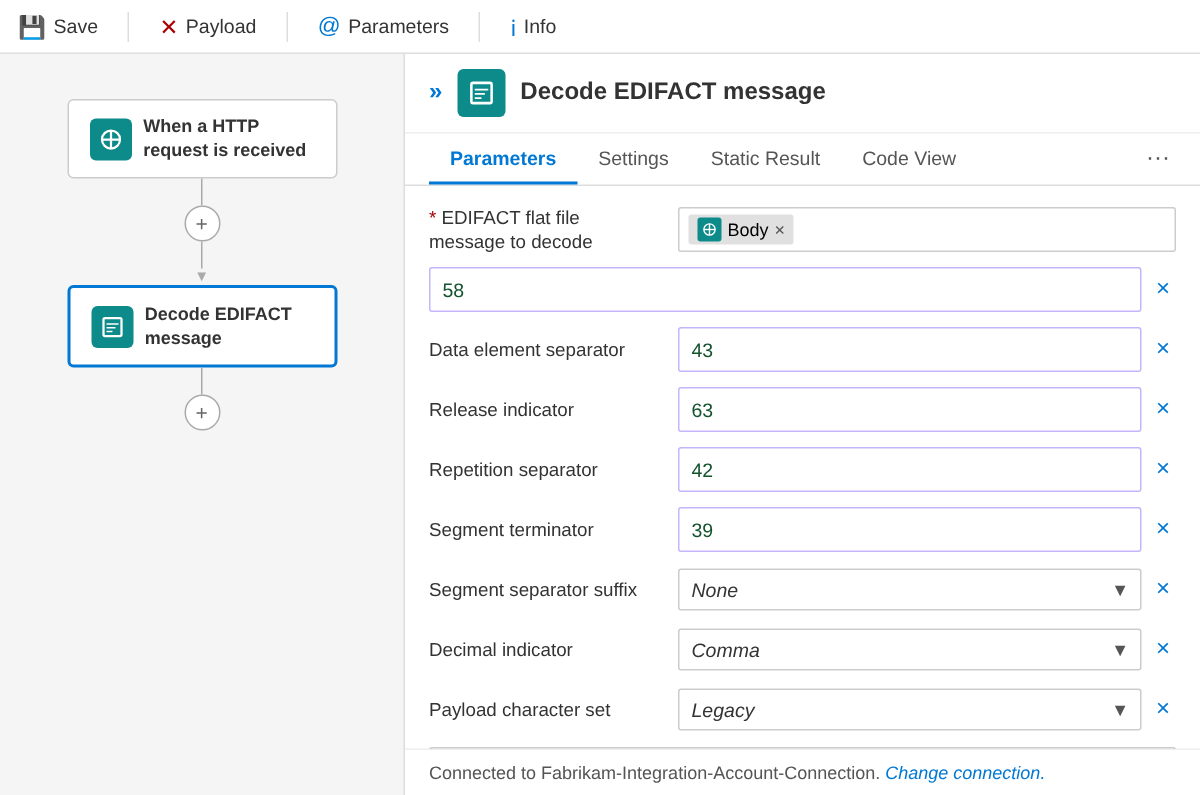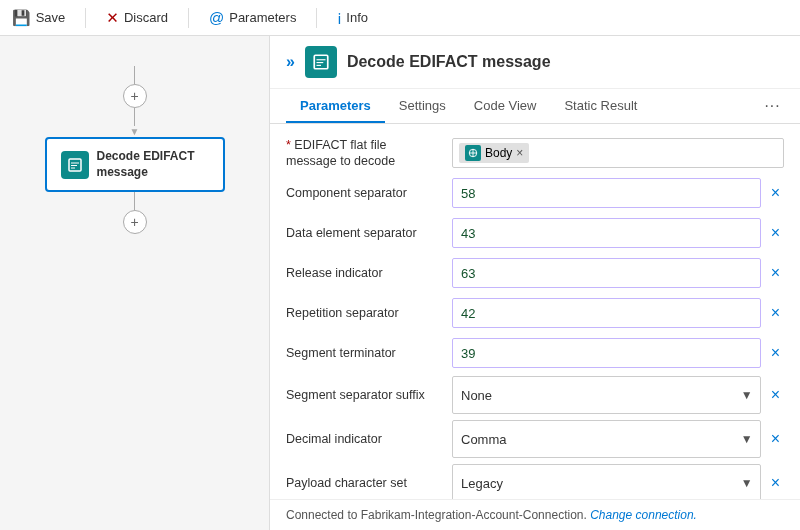--- a/index.html
+++ b/index.html
@@ -201,29 +201,30 @@
       color: white; font-size: 9px;
     }
     .tag-close { cursor: pointer; color: #555; font-size: 12px; }
 
     .select-wrap {
       flex: 1;
       position: relative;
     }
     .form-select {
       width: 100%;
-      height: 38px;
+      height: 28px;
       border: 1px solid #ccc;
       border-radius: 2px;
       padding: 0 28px 0 8px;
       font-size: 13px;
       color: #333;
       background: #fff;
       appearance: none;
       cursor: pointer;
+      font-style: italic;
     }
     .select-chevron {
       position: absolute; right: 8px; top: 50%; transform: translateY(-50%);
       color: #555; pointer-events: none; font-size: 12px;
     }
 
     .clear-btn {
       color: #0078d4; cursor: pointer; font-size: 16px; padding: 2px 4px; flex-shrink: 0;
     }
 
@@ -251,37 +252,47 @@
 <body>
 
 <div class="toolbar">
   <div class="toolbar-btn">
     <span class="toolbar-icon save">💾</span>
     <span>Save</span>
   </div>
   <div class="toolbar-divider"></div>
   <div class="toolbar-btn">
     <span class="toolbar-icon discard">✕</span>
-    <span>Discard</span>
+    <span>Payload</span>
   </div>
   <div class="toolbar-divider"></div>
   <div class="toolbar-btn">
     <span class="toolbar-icon params">@</span>
     <span>Parameters</span>
   </div>
   <div class="toolbar-divider"></div>
   <div class="toolbar-btn">
     <span class="toolbar-icon info">ℹ</span>
     <span>Info</span>
   </div>
 </div>
 
 <div class="main-layout">
 
   <div class="canvas-panel">
+    <div class="workflow-node">
+      <div class="node-icon http">
+        <svg width="16" height="16" viewBox="0 0 16 16" fill="white">
+          <circle cx="8" cy="8" r="6" stroke="white" stroke-width="1.5" fill="none"></circle>
+          <line x1="8" y1="2" x2="8" y2="14" stroke="white" stroke-width="1.5"></line>
+          <line x1="2" y1="8" x2="14" y2="8" stroke="white" stroke-width="1.5"></line>
+        </svg>
+      </div>
+      <span class="node-label">When a HTTP request is received</span>
+    </div>
 
     <div class="connector">
       <div class="connector-line"></div>
       <div class="connector-circle">+</div>
       <div class="connector-line"></div>
       <div style="color:#aaa;font-size:10px;">▼</div>
     </div>
 
     <div class="workflow-node selected">
       <div class="node-icon decode">
@@ -311,22 +322,22 @@
           <line x1="4" y1="8.5" x2="10" y2="8.5" stroke="white" stroke-width="1"></line>
           <line x1="4" y1="11" x2="8" y2="11" stroke="white" stroke-width="1"></line>
         </svg>
       </div>
       <span class="detail-title">Decode EDIFACT message</span>
     </div>
 
     <div class="tabs">
       <div class="tab active">Parameters</div>
       <div class="tab">Settings</div>
+      <div class="tab">Static Result</div>
       <div class="tab">Code View</div>
-      <div class="tab">Static Result</div>
       <span class="tab-more">···</span>
     </div>
 
     <div class="form-content">
 
       <div class="form-row">
         <div class="form-label required">EDIFACT flat file message to decode</div>
         <div class="form-input-wrap">
           <div class="tag-input">
             <div class="tag">
@@ -338,21 +349,20 @@
                 </svg>
               </div>
               <span>Body</span>
               <span class="tag-close">×</span>
             </div>
           </div>
         </div>
       </div>
 
       <div class="form-row">
-        <div class="form-label">Component separator</div>
         <div class="form-input-wrap">
           <input class="form-input" type="text" value="58" style="">
           <span class="clear-btn">×</span>
         </div>
       </div>
 
       <div class="form-row">
         <div class="form-label">Data element separator</div>
         <div class="form-input-wrap">
           <input class="form-input" type="text" value="43" style="">

